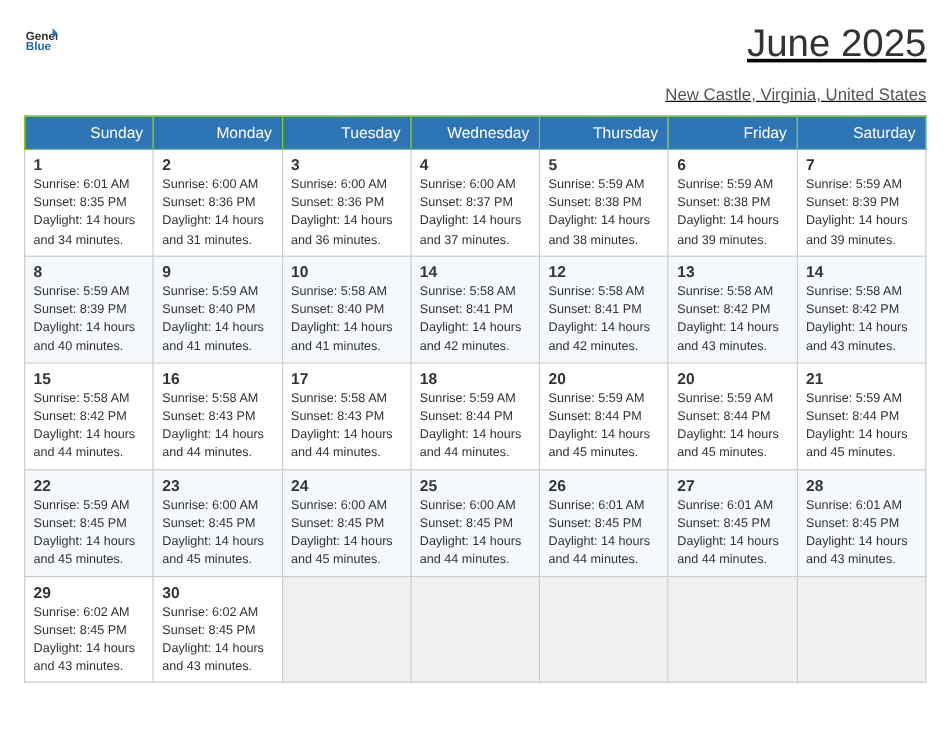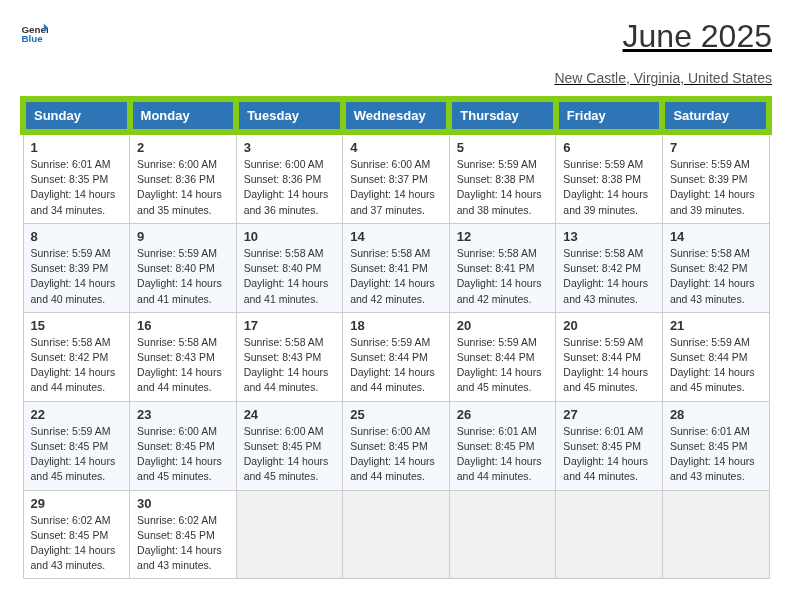--- a/index.html
+++ b/index.html
@@ -41,24 +41,24 @@
     }
     .calendar-table {
       width: 100%;
       border-collapse: collapse;
       border: 1px solid #ccc;
     }
     .calendar-table th {
       background-color: #2e75b6;
       color: #fff;
       font-size: 13px;
-      font-weight: bold;
+      font-weight: normal;
       padding: 6px 8px;
-      text-align: left;
-      border: 6px solid #84cc16;
+      text-align: right;
+      border: 1px solid #84cc16;
     }
     .calendar-table td {
       vertical-align: top;
       padding: 5px 7px;
       font-size: 10.5px;
       color: #333;
       border: 1px solid #ccc;
       width: calc(100% / 7);
       min-height: 75px;
       background: #fff;
@@ -117,21 +117,21 @@
           <span>Sunrise: 6:01 AM</span><br>
           <span>Sunset: 8:35 PM</span><br>
           <span>Daylight: 14 hours and 34 minutes.</span>
         </div>
       </td>
         <td>
         <span class="day-num">2</span>
         <div class="day-detail">
           <span>Sunrise: 6:00 AM</span><br>
           <span>Sunset: 8:36 PM</span><br>
-          <span>Daylight: 14 hours and 35 minutes.</span>
+          <span>Daylight: 14 hours and 31 minutes.</span>
         </div>
       </td>
         <td>
         <span class="day-num">3</span>
         <div class="day-detail">
           <span>Sunrise: 6:00 AM</span><br>
           <span>Sunset: 8:36 PM</span><br>
           <span>Daylight: 14 hours and 36 minutes.</span>
         </div>
       </td>

